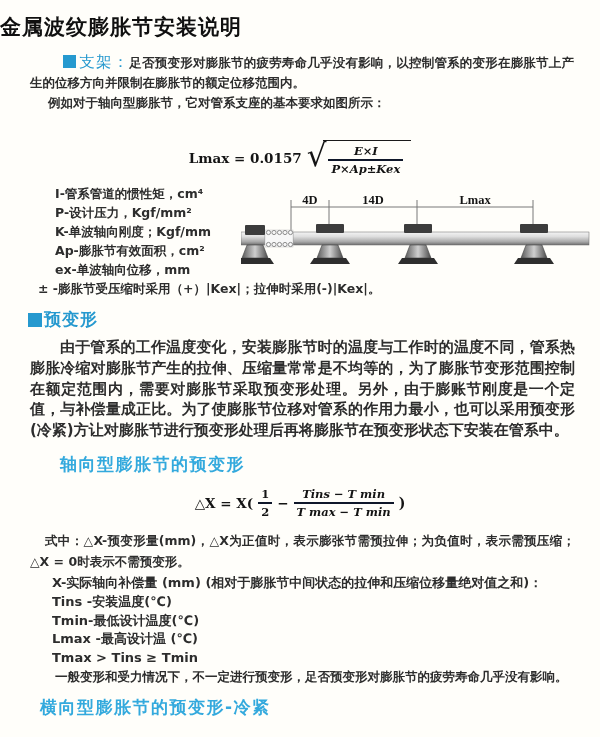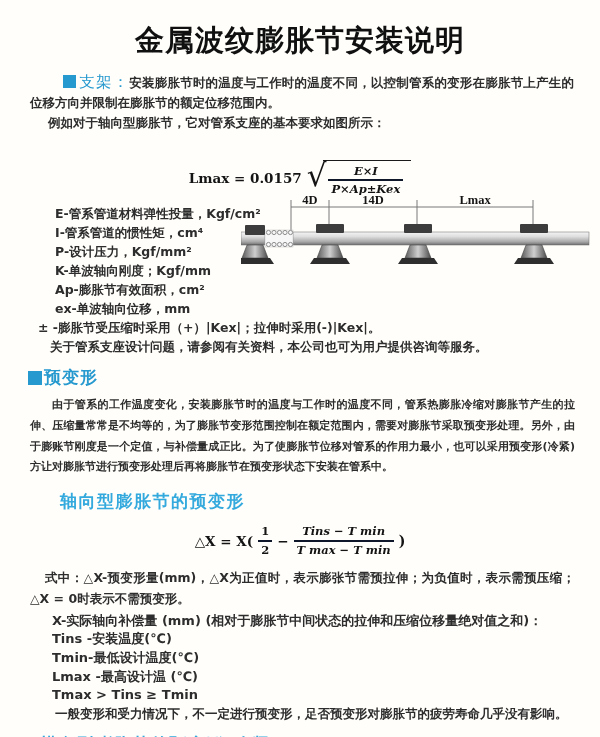--- a/index.html
+++ b/index.html
@@ -4,22 +4,22 @@
 <style>
   html,body { margin:0; padding:0; background:#ffffff; }
   .page {
     position:relative; width:600px; height:737px; margin:0 auto;
     background:#fffefa; overflow:hidden;
     font-family:"DejaVu Sans","Liberation Sans",sans-serif;
     color:#2d2d2d; font-weight:600;
     -webkit-font-smoothing:antialiased;
   }
   .title {
-    margin:0; padding-top:21px; text-align:center;
-    font-size:29px; font-weight:bold; color:#101010; letter-spacing:1px;
+    margin:0; padding-top:13px; 
+    font-size:21px; font-weight:bold; color:#101010; letter-spacing:1px;
   }
   p { margin:0; }
   .para { margin:0 26px 0 30px; font-size:12.5px; line-height:20px; text-align:justify; }
   .p1 { margin-top:11px; text-indent:33px; }
   .p2 { text-indent:18px; }
   .sq { display:inline-block; width:13px; height:13px; background:var(--accent); vertical-align:-1px; margin-right:3px; }
   .blue-label { color:var(--accent); font-size:15.5px; font-weight:normal; letter-spacing:1px; }
 
   
   .formula-row {
@@ -41,64 +41,62 @@
   .def-item.ind1 { padding-left:17px; }
   .def-item.ind2 { padding-left:12px; }
 
   
   .diagram { position:absolute; left:241px; top:192px; width:350px; height:95px;text-decoration:underline; }
 
   
   .sec-head { display:flex; align-items:center; margin:10px 0 0 28px; }
   .sec-head .sq2 { width:14px; height:14px; background:var(--accent); margin-right:2px; }
   .sec-head .sec-title { color:var(--accent); font-size:17px; font-weight:bold; letter-spacing:1px; }
-  .pre-para { margin:6px 25px 0 30px; font-size:11px; line-height:20.8px; text-indent:2em; text-align:justify; }
+  .pre-para { margin:6px 25px 0 30px; font-size:15px; line-height:20.8px; text-indent:2em; text-align:justify; }
 
   .sub-head { margin:12px 0 0 60px; color:var(--subhead); font-size:17px; font-weight:bold; letter-spacing:1.5px; }
   .sub-head2 { margin:9px 0 0 40px; color:var(--subhead); font-size:17px; font-weight:bold; letter-spacing:1.5px; }
 
   .f-dx { margin-top:11px; }
   .f-dx .paren { font-size:14px; }
   .shizhong { margin:11px 25px 0 30px; font-size:12.5px; line-height:20.8px; text-indent:1.2em; text-align:justify; }
   .var-lines { margin:2px 0 0 52px; font-size:13px; line-height:18.7px; }
   .note-line { margin:0 25px 0 30px; font-size:12.5px; line-height:18.7px; text-indent:2em; text-align:justify; }
 </style>
 </head>
 <body>
 
 <div class="page" style="--accent:#2699cf; --subhead:#33a9dd;">
 
   <h1 class="title">金属波纹膨胀节安装说明</h1>
 
-  <p class="para p1"><span class="sq"></span><span class="blue-label">支架：</span><span>安装膨胀节时的温度与工作时的温度不同，以控制管系的变形在膨胀节上产生的位移方向并限制在膨胀节的额定位移范围内。</span></p>
+  <p class="para p1"><span class="sq"></span><span class="blue-label">支架：</span><span>足否预变形对膨胀节的疲劳寿命几乎没有影响，以控制管系的变形在膨胀节上产生的位移方向并限制在膨胀节的额定位移范围内。</span></p>
 
   <p class="para p2">例如对于轴向型膨胀节，它对管系支座的基本要求如图所示：</p>
 
   <div class="formula-row f-lmax">
     <span>Lmax = 0.0157</span>
     <span class="sqrt">
       <span class="sqrt-sign">√</span>
       <span class="sqrt-body">
         <span class="frac it">
           <span class="num">E×I</span>
           <span class="den">P×Ap±Kex</span>
         </span>
       </span>
     </span>
   </div>
 
   <div class="def-list">
-    <div class="def-item ind1">E-管系管道材料弹性投量，Kgf/cm²</div>
     <div class="def-item ind1">I-管系管道的惯性矩，cm⁴</div>
     <div class="def-item ind1">P-设计压力，Kgf/mm²</div>
     <div class="def-item ind1">K-单波轴向刚度；Kgf/mm</div>
     <div class="def-item ind1">Ap-膨胀节有效面积，cm²</div>
     <div class="def-item ind1">ex-单波轴向位移，mm</div>
     <div class="def-item">± -膨胀节受压缩时采用（+）|Kex|；拉伸时采用(-)|Kex|。</div>
-    <div class="def-item ind2">关于管系支座设计问题，请参阅有关资料，本公司也可为用户提供咨询等服务。</div>
   </div>
 
   <div class="diagram">
     <svg width="350" height="95" viewBox="0 0 350 95" xmlns="http://www.w3.org/2000/svg">
       <defs>
         <linearGradient id="pipeGrad" x1="0" y1="0" x2="0" y2="1">
           <stop offset="0" stop-color="#f4f4f4"></stop>
           <stop offset="0.35" stop-color="#dedede"></stop>
           <stop offset="0.75" stop-color="#a8a8a8"></stop>
           <stop offset="1" stop-color="#6f6f6f"></stop>

